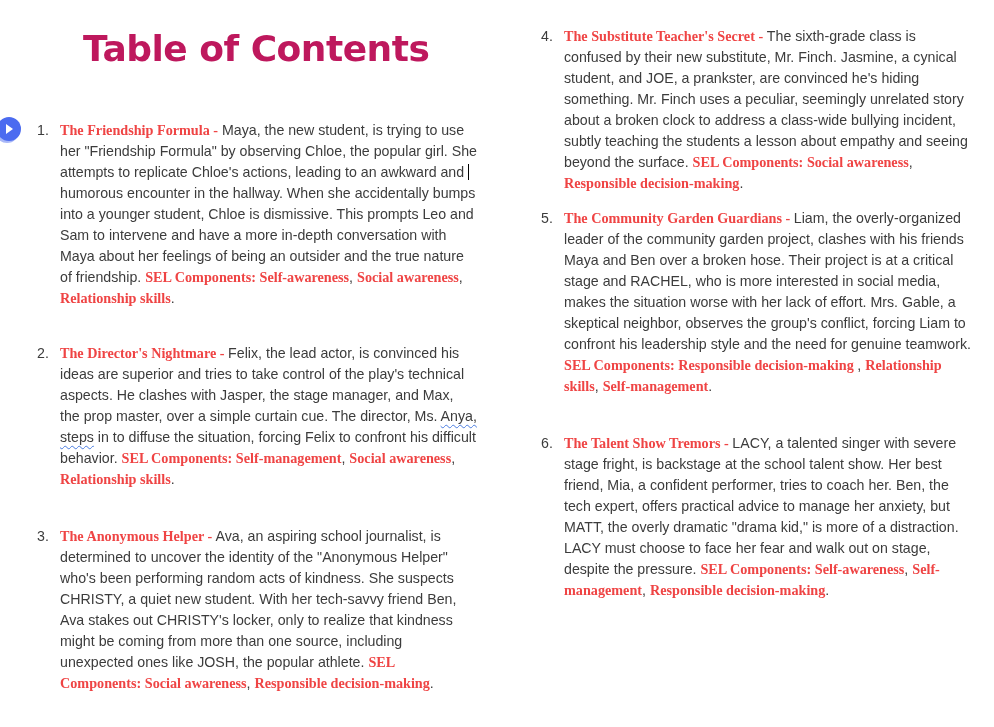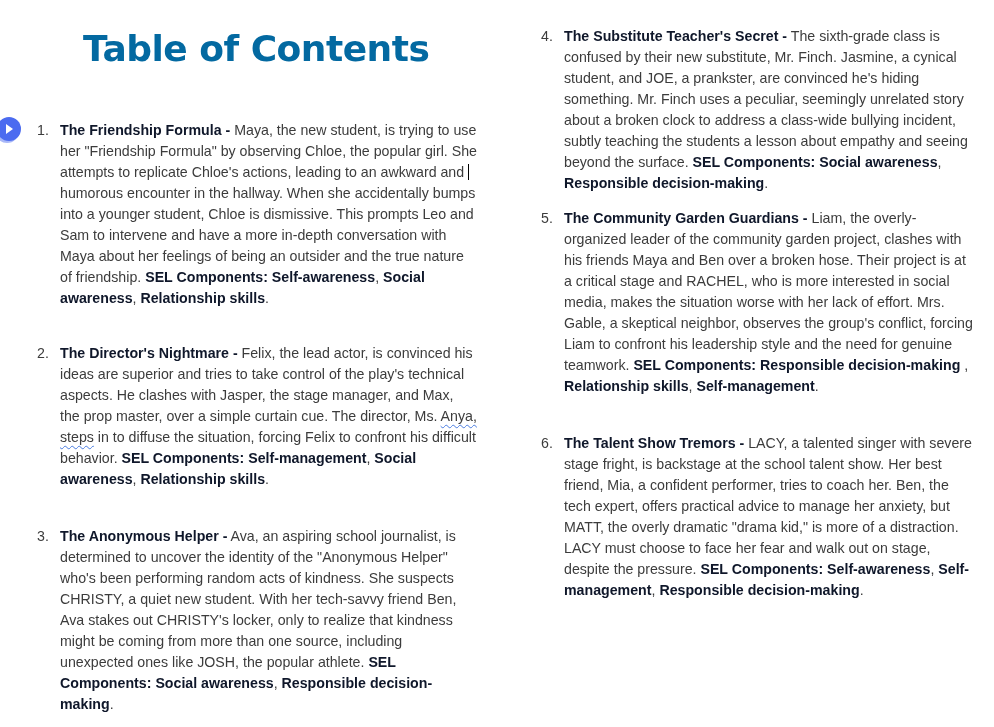--- a/index.html
+++ b/index.html
@@ -4,36 +4,36 @@
 <style>
   html, body { margin: 0; padding: 0; background: #ffffff; }
   body {
     width: 994px; height: 727px; overflow: hidden; position: relative;
     font-family: "Liberation Sans", "DejaVu Sans", sans-serif;
     color: #3c3c3c;
   }
   h1.title {
     position: absolute; left: 83px; top: 28px; margin: 0;
     font-family: "DejaVu Sans", "Liberation Sans", sans-serif;
-    font-weight: bold; font-size: 36px; letter-spacing: -0.5px; color: #0369a1;
+    font-weight: bold; font-size: 36px; letter-spacing: -0.5px; color: #be185d;
   }
   .play-btn {
     position: absolute; left: -3px; top: 117px; width: 24px; height: 24px;
     border-radius: 50%; background: #4b6bf0; cursor: pointer;
     box-shadow: -2px 2px 0 0 #a9b8f8;
   }
   .play-btn .tri {
     position: absolute; left: 9px; top: 7px; width: 0; height: 0;
     border-top: 5px solid transparent; border-bottom: 5px solid transparent;
     border-left: 7px solid #ffffff;
   }
   .item { position: absolute; font-size: 14.2px; line-height: 21px; }
   .item .num { position: absolute; left: 0; top: 0; color: #3c3c3c; }
   .item .body { position: absolute; left: 23px; top: 0; right: 0; }
-  .item b { color: #0f172a; font-weight: bold; }
+  .item b { color: #ef4444; font-weight: bold; font-family: Liberation Serif, serif; }
   .squiggle { text-decoration: underline wavy #4a7ce0; text-decoration-thickness: 1px; text-underline-offset: 3px; }
   .caret { display: inline-block; width: 1px; height: 16px; background: #000; vertical-align: -3px; margin-right: -1px; }
 </style>
 </head>
 <body>
 
 <h1 class="title">Table of Contents</h1>
 
 <div class="play-btn">
   <span class="tri"></span>

